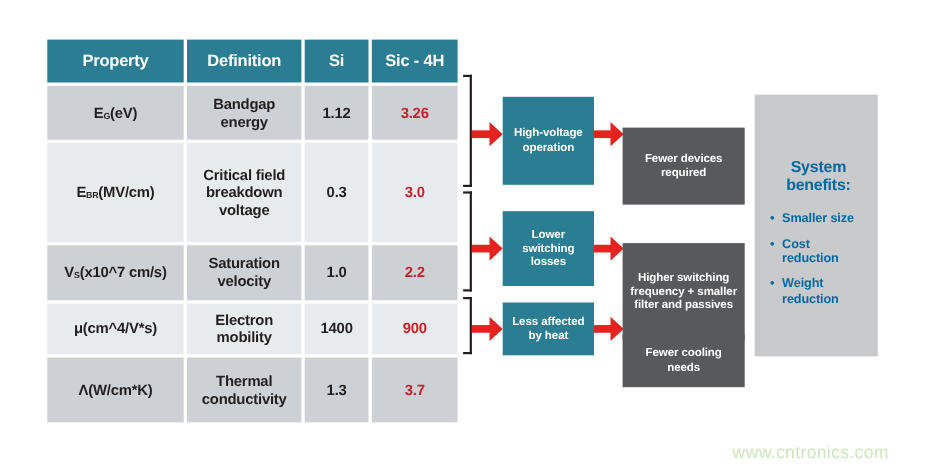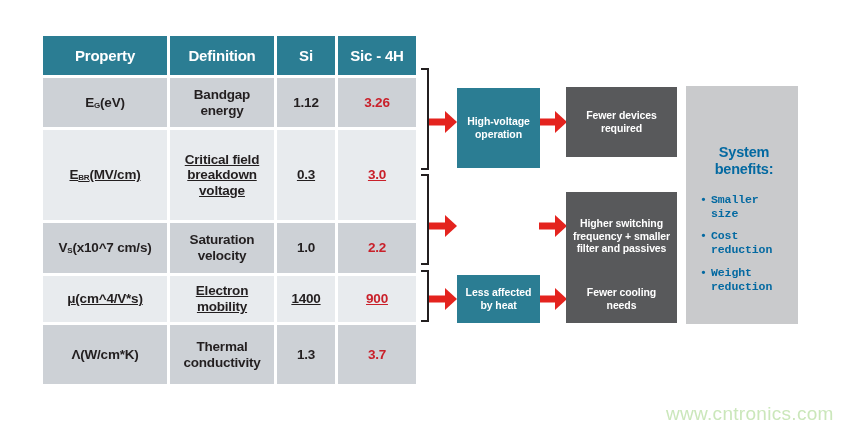--- a/index.html
+++ b/index.html
@@ -22,21 +22,21 @@
   }
   .cell{
     display:flex;align-items:center;justify-content:center;
     text-align:center;
     font-weight:700;color:#231f20;
     font-size:13.5px;line-height:1.15;letter-spacing:-0.2px;
     padding:2px 4px;box-sizing:border-box;
   }
   .th{background:var(--teal);color:#ffffff;font-size:15px;}
   .row-dark{background:var(--row-dark);}
-  .row-light{background:var(--row-light);text-decoration:underline;}
+  .row-light{background:var(--row-light);}
   .red-val{color:var(--red-text);}
   .cell sub{font-size:8px;line-height:1;transform:translateY(3px);display:inline-block;}
 
   
   .bracket{
     position:absolute;width:8px;
     border-top:2px solid var(--bracket);
     border-bottom:2px solid var(--bracket);
     border-right:2px solid var(--bracket);
     box-sizing:border-box;
@@ -53,47 +53,47 @@
   .a5{left:429px;top:288px;} .a6{left:539px;top:288px;}
 
   
   .flowbox{
     position:absolute;display:flex;align-items:center;justify-content:center;
     text-align:center;color:#ffffff;font-weight:700;
     font-size:10.5px;line-height:1.2;letter-spacing:-0.1px;
     padding:3px 6px;box-sizing:border-box;
   }
   .tealbox{background:var(--teal);left:457px;width:83px;}
-  .graybox{background:var(--darkbox);left:566px;width:111px;}
+  .graybox{background:var(--darkbox);left:566px;width:111px;margin-top:29px;}
   .t1{top:88px;height:80px;} .g1{top:87px;height:70px;}
   .t2{top:192px;height:68px;} .g2{top:192px;height:88px;}
   .t3{top:275px;height:48px;} .g3{top:275px;height:48px;}
 
   
   .panel{
     position:absolute;left:686px;top:86px;width:112px;height:238px;
     background:var(--panel);box-sizing:border-box;
     padding:58px 10px 0 14px;color:#0369a1;
   }
   .panel-title{
     font-weight:700;font-size:14.5px;line-height:1.2;text-align:center;
     width:84px;margin:0 auto 14px auto;letter-spacing:-0.2px;
   }
-  .panel-list{list-style:none;margin:0;padding:0;font-family:Liberation Mono, monospace;}
+  .panel-list{list-style:none;margin:0;padding:0;}
   .panel-list li{
     position:relative;padding-left:11px;margin-bottom:9px;
     font-weight:700;font-size:11.5px;line-height:1.2;letter-spacing:-0.1px;
     max-width:70px;
   }
   .panel-list li::before{content:"\2022";position:absolute;left:0;top:0;}
 
   
   .watermark{
     position:absolute;left:666px;top:403px;
-    font-size:19px;font-weight:400;color:var(--watermark);
+    font-size:16px;font-weight:400;color:var(--watermark);
     letter-spacing:0.3px;white-space:nowrap;
   }
 </style>
 </head>
 <body>
 
 <div class="canvas">
 
   <div class="proptable">
     <div class="cell th">Property</div>
@@ -182,20 +182,21 @@
       </svg>
     </div>
   <div class="arrow a6">
       <svg viewBox="0 0 28 22">
         <rect x="0" y="7.5" width="17" height="7" fill="currentColor"></rect>
         <polygon points="16,0 28,11 16,22" fill="currentColor"></polygon>
       </svg>
     </div>
 
   <div class="flowbox tealbox t1">High-voltage operation</div>
+  <div class="flowbox tealbox t2">Lower switching losses</div>
   <div class="flowbox tealbox t3">Less affected by heat</div>
 
   <div class="flowbox graybox g1">Fewer devices required</div>
   <div class="flowbox graybox g2">Higher switching frequency + smaller filter and passives</div>
   <div class="flowbox graybox g3">Fewer cooling needs</div>
 
   <div class="panel">
     <div class="panel-title">System benefits:</div>
     <ul class="panel-list">
       <li>Smaller size</li>

